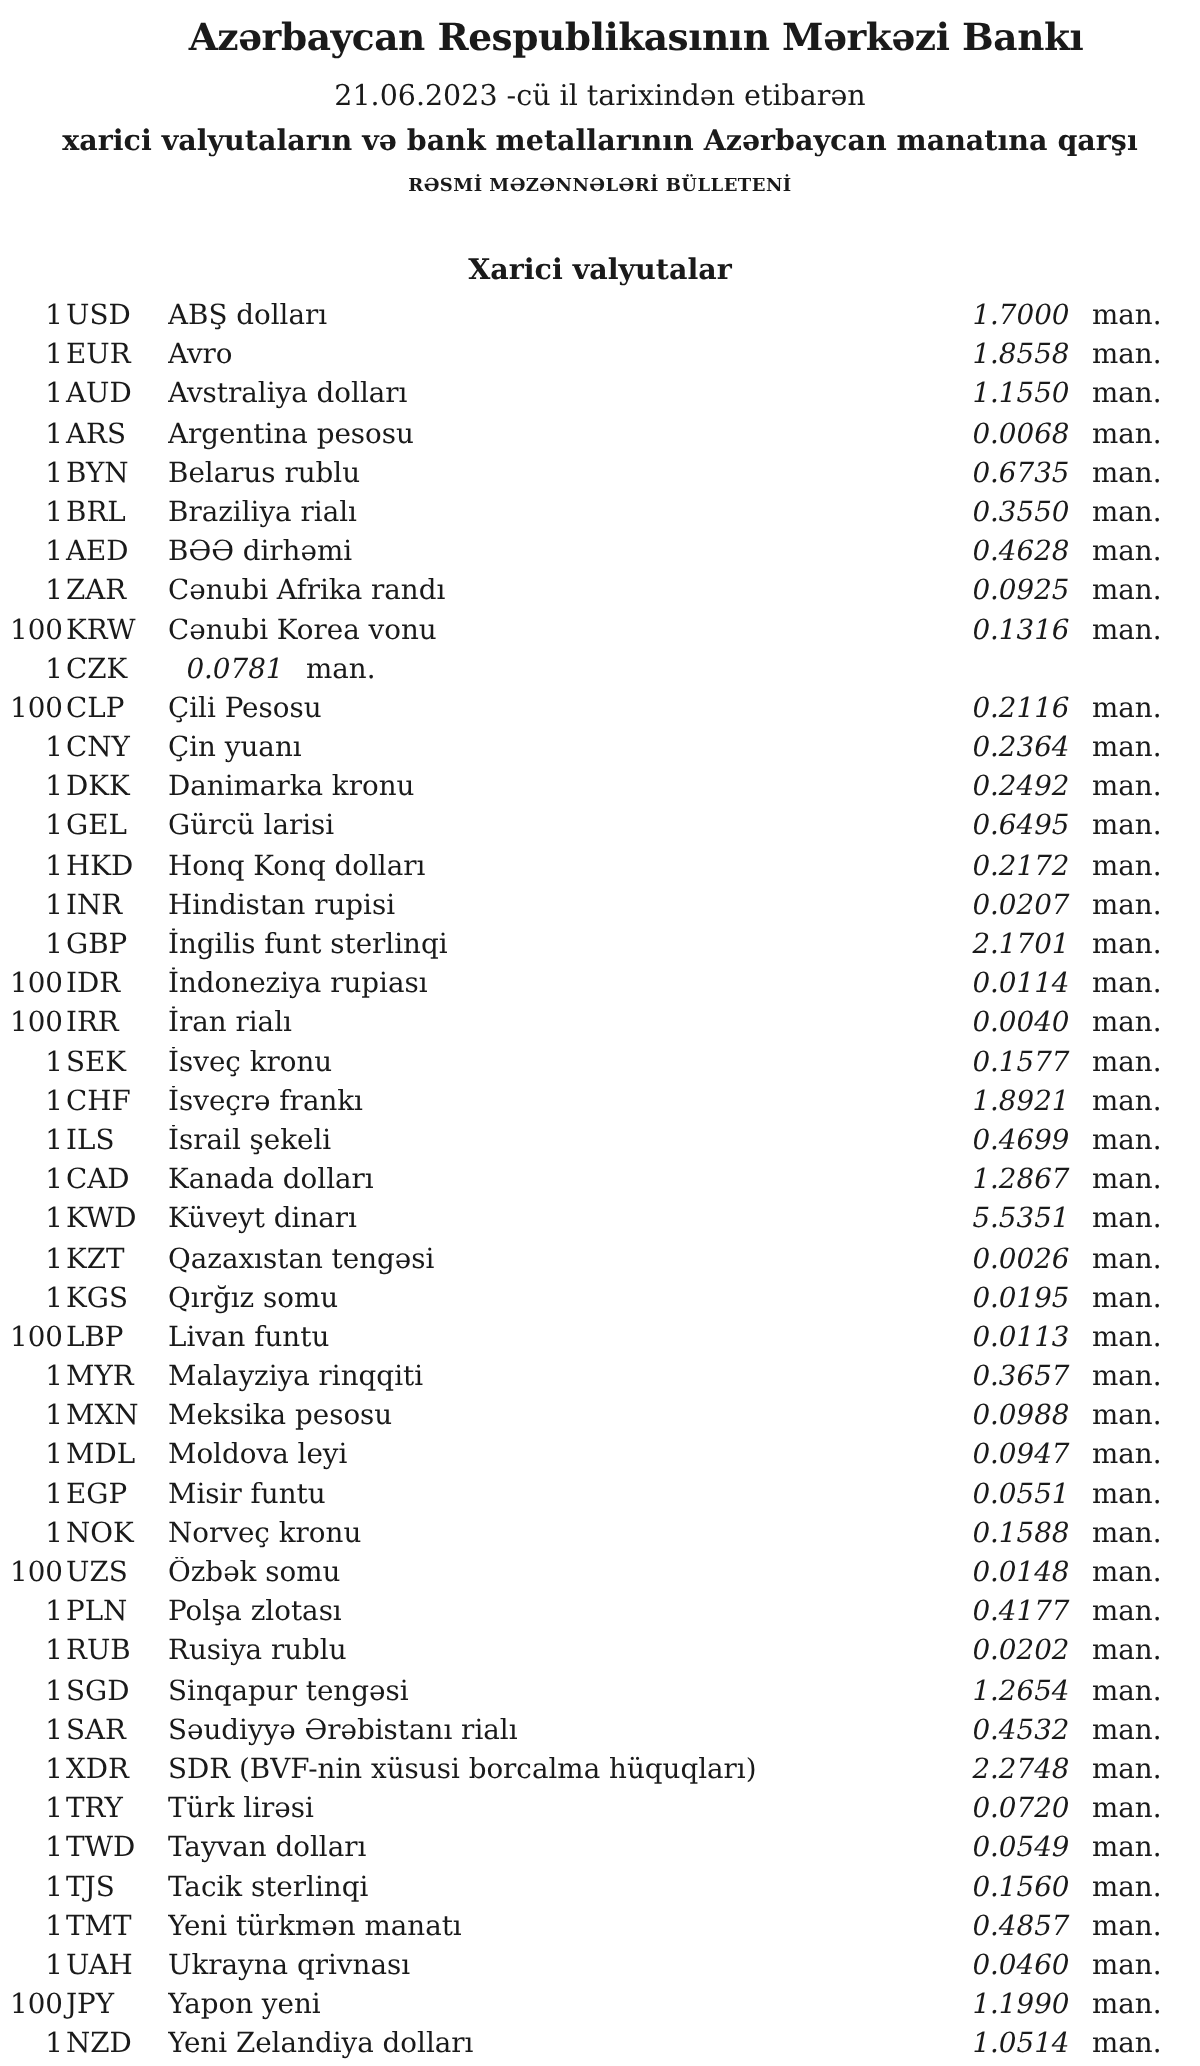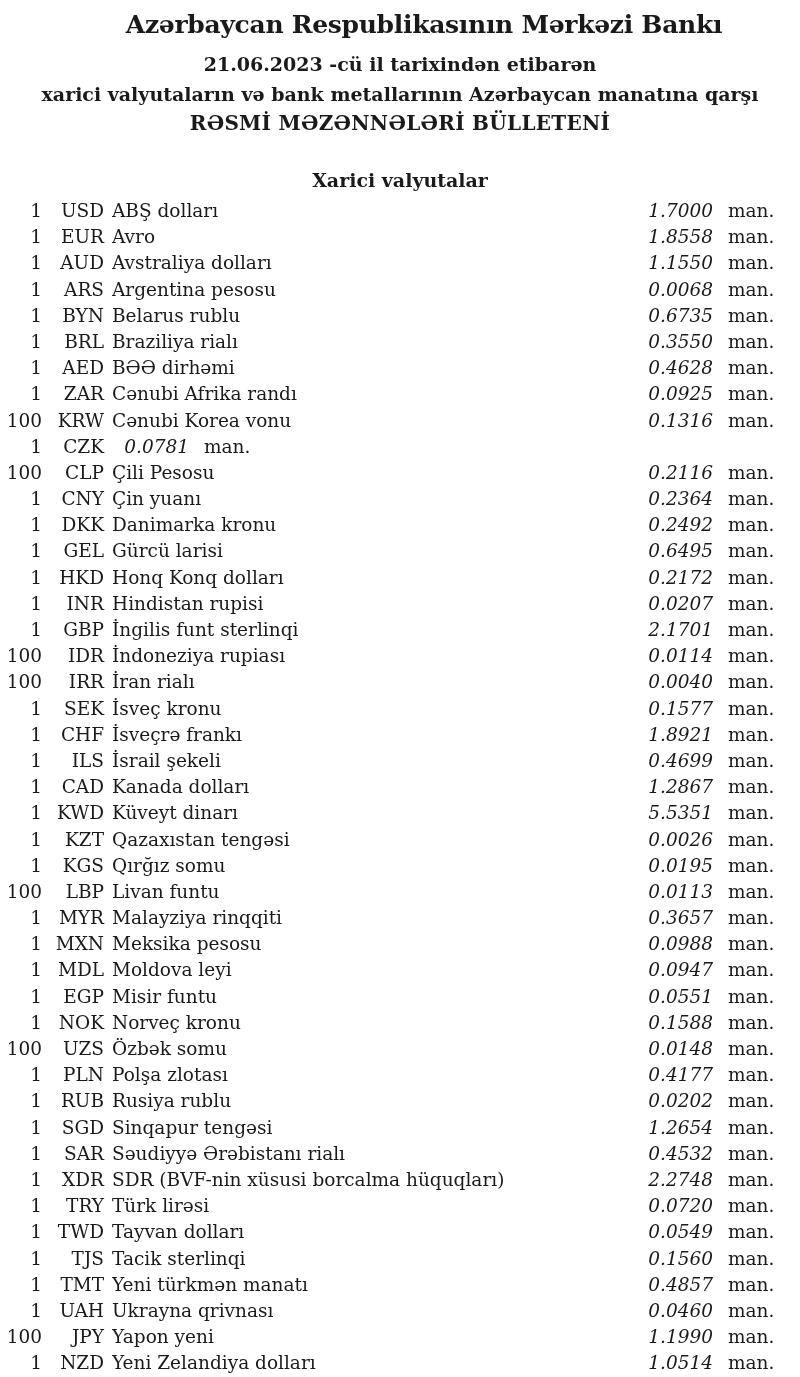--- a/index.html
+++ b/index.html
@@ -24,31 +24,31 @@
     font-size: 25px;
     line-height: 34px;
     font-weight: bold;
     letter-spacing: -0.3px;
     padding-left: 48px;
   }
   .h-date {
     margin-top: 9px;
     font-size: 19px;
     line-height: 26px;
-    font-weight: bold;
+    font-weight: normal;
   }
   .h-subject {
     margin-top: 4px;
     font-size: 19px;
     line-height: 26px;
     font-weight: bold;
   }
   .h-bulletin {
     margin-top: 2px;
-    font-size: 20px;
+    font-size: 12px;
     line-height: 28px;
     font-weight: bold;
     letter-spacing: 0.3px;
   }
   .section-title {
     margin-top: 30px;
     margin-bottom: 7px;
     text-align: center;
     font-size: 19px;
     line-height: 26px;
@@ -63,21 +63,21 @@
     white-space: nowrap;
   }
   .c-qty {
     width: 42px;
     text-align: right;
     flex: 0 0 auto;
   }
   .c-code {
     width: 60px;
     margin-left: 2px;
-    text-align: right;
+    text-align: left;
     flex: 0 0 auto;
   }
   .c-name {
     flex: 1 1 auto;
     margin-left: 8px;
     overflow: hidden;
   }
   .c-rate {
     width: 100px;
     padding-right: 15px;

